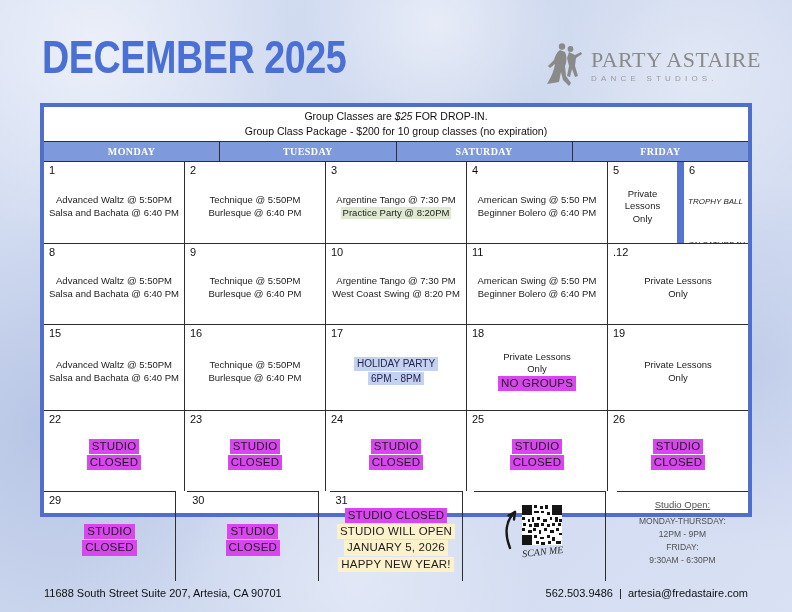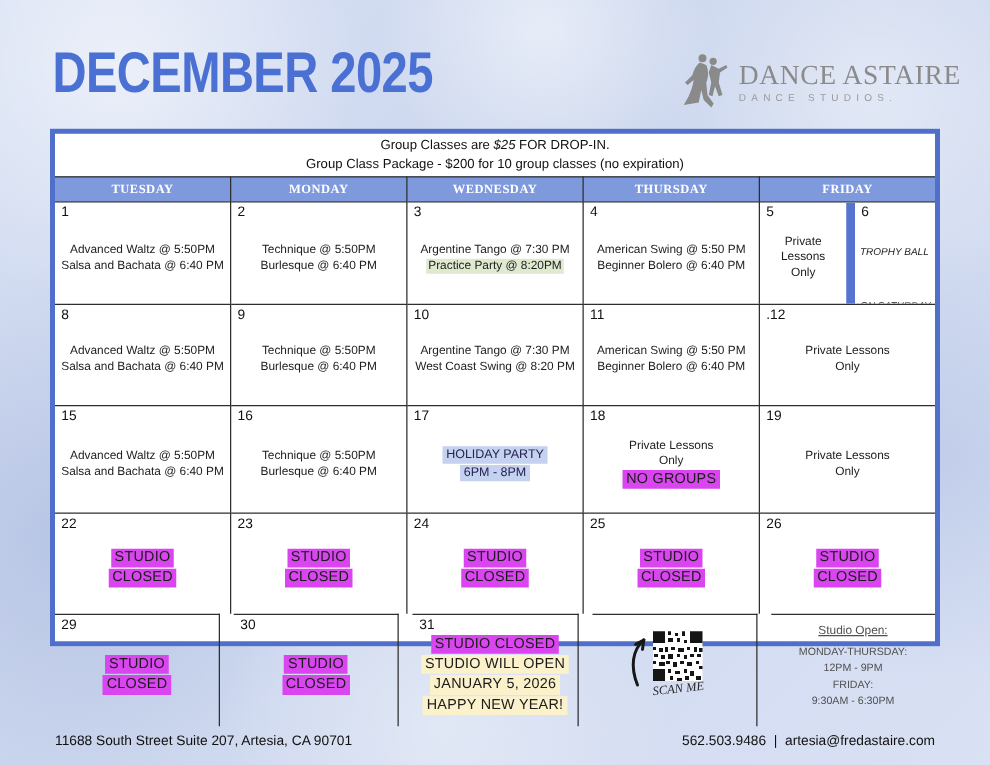--- a/index.html
+++ b/index.html
@@ -92,35 +92,34 @@
   <div class="logo">
     <svg class="logo-icon" viewBox="0 0 40 46">
       <g fill="#8a8a8a">
         <circle cx="17" cy="4.5" r="3.2"></circle>
         <circle cx="25.5" cy="7" r="2.9"></circle>
         <path d="M15 8 C12 10 10 14 9 18 L3 24 5 26 10 22 C9 28 7 34 2 42 L14 40 16 30 18 38 24 44 26 41 21 34 20 24 C22 20 22 14 20 10 Z"></path>
         <path d="M24 10 L30 13 36 10 37 12 31 16 30 24 33 34 30 35 27 27 25 35 22 34 24 24 22 16 Z"></path>
       </g>
     </svg>
     <div class="logo-text">
-      <div class="logo-name">DANCE ASTAIRE</div>
+      <div class="logo-name">PARTY ASTAIRE</div>
       <div class="logo-sub">DANCE STUDIOS.</div>
     </div>
   </div>
 
   <div class="calendar">
     <div class="banner">
       <div><span>Group Classes are </span><span class="amt">$25</span><span> FOR DROP-IN.</span></div>
       <div>Group Class Package - $200 for 10 group classes (no expiration)</div>
     </div>
     <div class="weekdays" id="weekday-row">
+        <div class="wd">MONDAY</div>
         <div class="wd">TUESDAY</div>
-        <div class="wd">MONDAY</div>
-        <div class="wd">WEDNESDAY</div>
-        <div class="wd">THURSDAY</div>
+        <div class="wd">SATURDAY</div>
         <div class="wd">FRIDAY</div>
       </div>
     <div id="cal-body">
         <div class="cal-row" style="height: 82px;">
           <div class="cell">
             <div class="daynum">1</div>
             <div class="body">
               <div class="line">Advanced Waltz @ 5:50PM</div>
               <div class="line">Salsa and Bachata @ 6:40 PM</div>
             </div>

